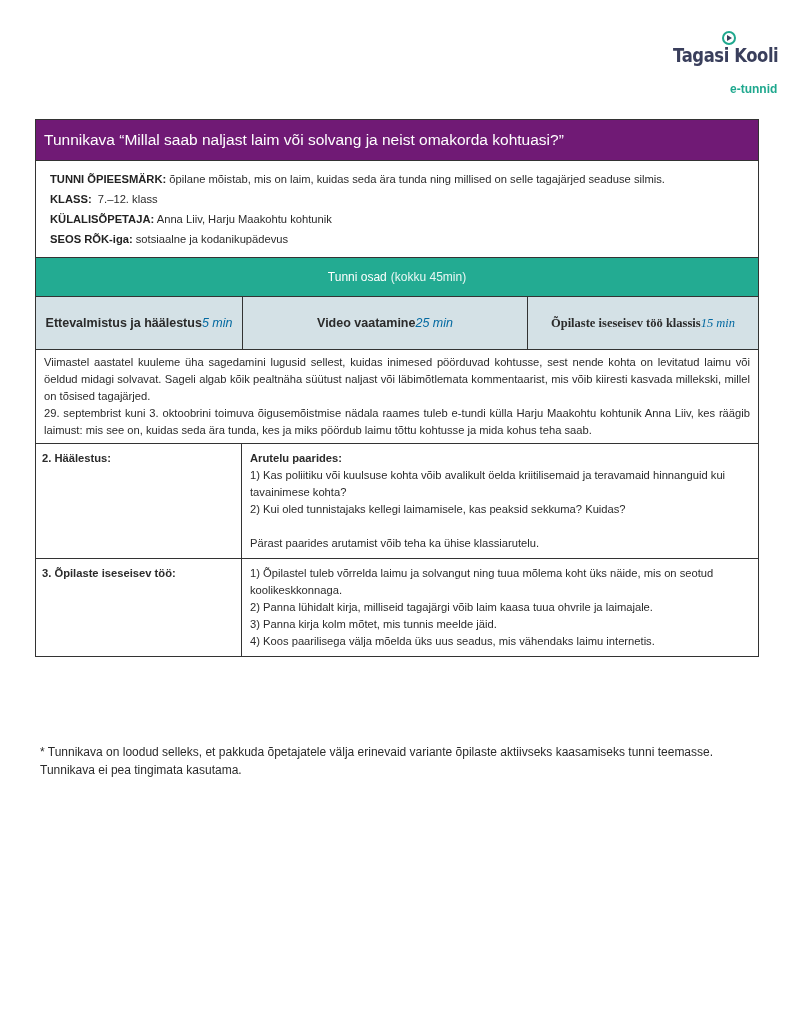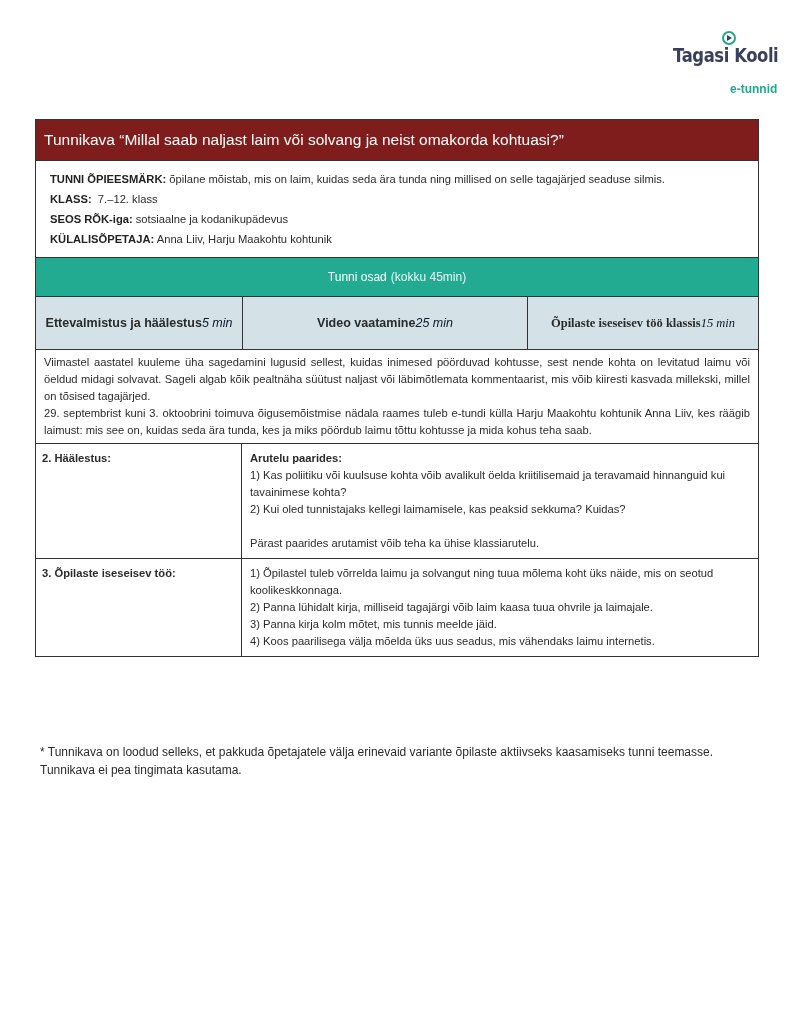--- a/index.html
+++ b/index.html
@@ -26,41 +26,41 @@
     }
     .logo-sub {
       position: absolute; left: 59px; top: 52px; font-size: 12px; font-weight: bold;
       color: #1fa88e; white-space: nowrap;
     }
     .plan {
       position: absolute; left: 35px; top: 119px; width: 724px;
       border: 1.5px solid #333; border-collapse: collapse; box-sizing: border-box;
     }
     .title-bar {
-      background: #7f1d1d; color: #fff; height: 40px; display: flex; align-items: center;
+      background: #701a75; color: #fff; height: 40px; display: flex; align-items: center;
       padding-left: 8px; font-size: 15.5px; border-bottom: 1.5px solid #333; text-align: center;
     }
     .meta {
       padding: 8px 14px 8px 14px; font-size: 11.2px; line-height: 20px; color: #2b2b2b;
       border-bottom: 1.5px solid #333;
     }
     .meta b { font-weight: bold; color: #222; margin-top: 16px; }
     .parts-bar {
       background: #23ab92; color: #fff; height: 38px; display: flex; align-items: center;
       justify-content: center; font-size: 12px; border-bottom: 1.5px solid #333;
     }
     .parts-bar .light { opacity: 0.9; font-weight: normal; margin-left: 4px; }
     .phases { display: flex; background: #d4e1e6; border-bottom: 1.5px solid #333; height: 52px; }
     .phase {
       display: flex; align-items: center; justify-content: center;
       font-size: 12.5px; line-height: 20px; border-right: 1.5px solid #333;
     }
     .phase:last-child { border-right: none; font-family: Liberation Serif, serif; }
     .phase .ph-name { font-weight: bold; color: #2b2b2b; }
-    .phase .ph-time { font-style: italic; color: #0f172a; }
+    .phase .ph-time { font-style: italic; color: #0369a1; }
     .row { display: flex; border-bottom: 1.5px solid #333; }
     .row:last-child { border-bottom: none; }
     .row-label {
       width: 206px; box-sizing: border-box; padding: 8px 6px; font-size: 11.2px;
       font-weight: bold; border-right: 1.5px solid #333; flex-shrink: 0;
     }
     .row-body {
       flex: 1; padding: 4px 8px 4px 8px; font-size: 11.2px; line-height: 17px; text-align: justify;
     }
     .row-body p { margin: 0; }
@@ -85,24 +85,24 @@
   <div class="title-bar">Tunnikava “Millal saab naljast laim või solvang ja neist omakorda kohtuasi?”</div>
 
   <div class="meta">
     <div>
       <b>TUNNI ÕPIEESMÄRK:</b><span> õpilane mõistab, mis on laim, kuidas seda ära tunda ning millised on selle tagajärjed seaduse silmis.</span>
     </div>
     <div>
       <b>KLASS:</b><span style="white-space:pre">  7.–12. klass</span>
     </div>
     <div>
-      <b>SEOS RÕK-iga:</b><span> sotsiaalne ja kodanikupädevus</span>
+      <b>KÜLALISÕPETAJA:</b><span> Anna Liiv, Harju Maakohtu kohtunik</span>
     </div>
     <div>
-      <b>KÜLALISÕPETAJA:</b><span> Anna Liiv, Harju Maakohtu kohtunik</span>
+      <b>SEOS RÕK-iga:</b><span> sotsiaalne ja kodanikupädevus</span>
     </div>
   </div>
 
   <div class="parts-bar">
     <span>Tunni osad</span>
     <span class="light">(kokku 45min)</span>
   </div>
 
   <div class="phases">
     <div class="phase" style="width:206px">

